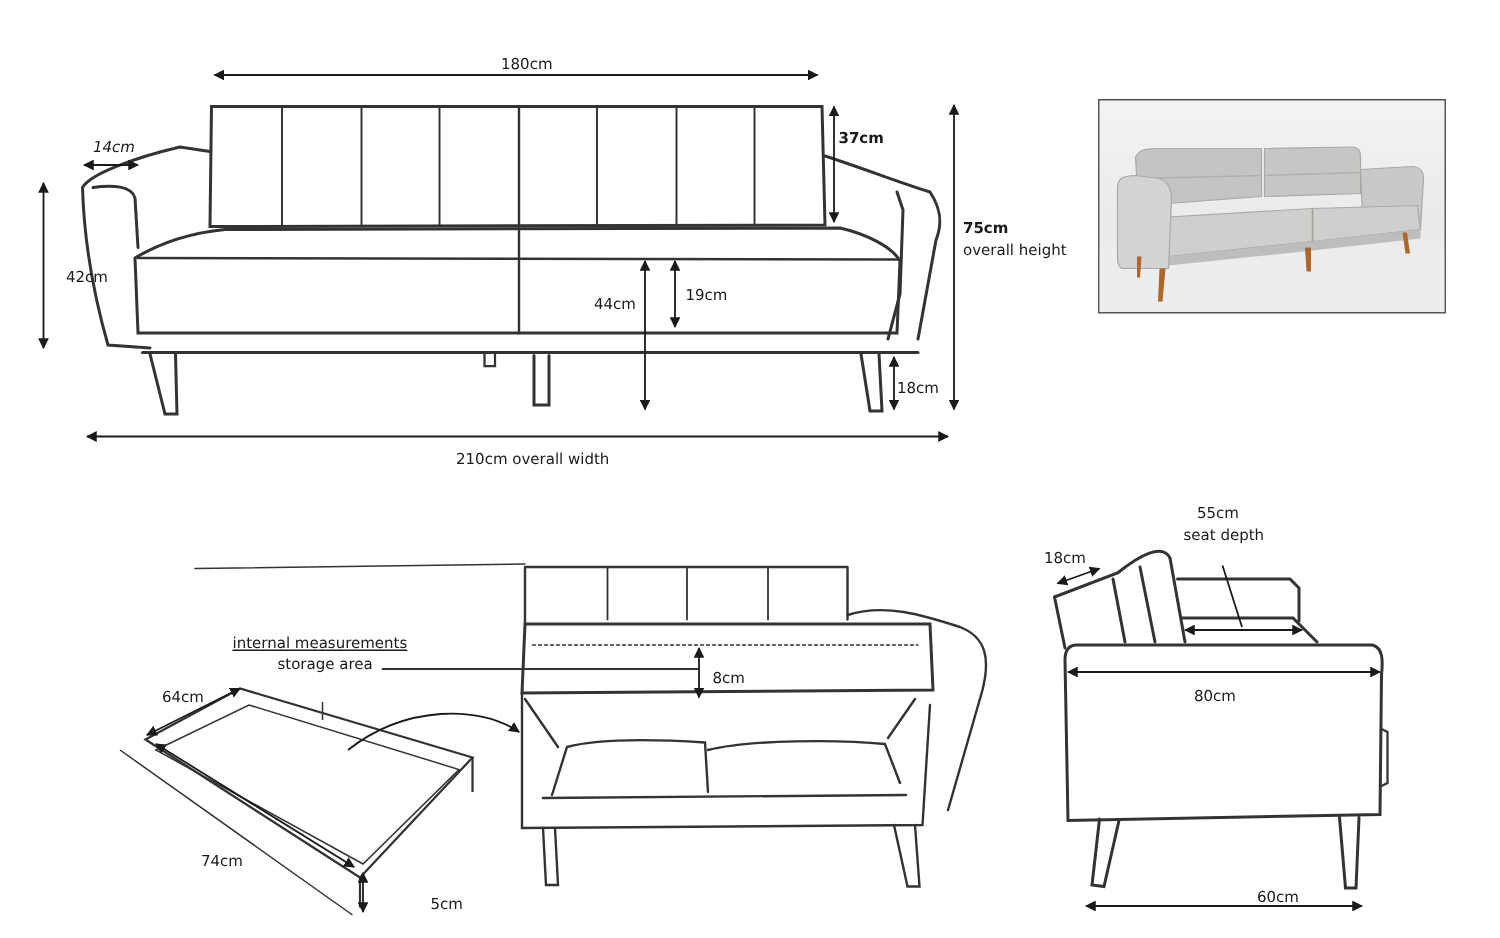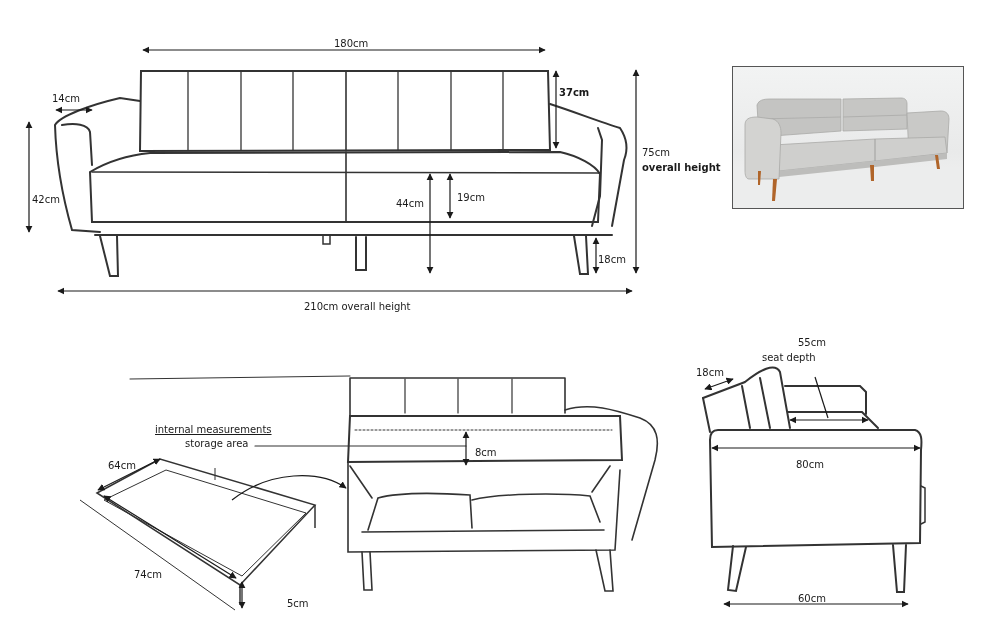--- a/index.html
+++ b/index.html
@@ -114,42 +114,42 @@
   <g stroke="#1a1a1a" stroke-width="1.2" fill="none">
     <line x1="705" y1="389" x2="733" y2="379" marker-start="url(#ah)" marker-end="url(#ah)"></line>
     <line x1="790" y1="420" x2="868" y2="420" marker-start="url(#ah)" marker-end="url(#ah)"></line>
     <line x1="815" y1="377" x2="828" y2="418"></line>
     <line x1="712" y1="448" x2="920" y2="448" marker-start="url(#ah)" marker-end="url(#ah)"></line>
     <line x1="724" y1="604" x2="908" y2="604" marker-start="url(#ah)" marker-end="url(#ah)"></line>
   </g>
 </svg>
 
 <div class="lbl" style="left:334px;top:37px;">180cm</div>
-<div class="lbl" style="left:52px;top:92px;">14cm</div>
-<div class="lbl" style="left:32px;top:179px;margin-top:14px;">42cm</div>
+<div class="lbl" style="left:62px;top:92px;font-style:italic;">14cm</div>
+<div class="lbl" style="left:44px;top:179px;">42cm</div>
 <div class="lbl" style="left:559px;top:86px;font-weight:bold;">37cm</div>
 <div class="lbl" style="left:396px;top:197px;text-align:right;">44cm</div>
 <div class="lbl" style="left:457px;top:191px;text-align:center;">19cm</div>
 <div class="lbl" style="left:598px;top:253px;">18cm</div>
-<div class="lbl" style="left:642px;top:146px;">75cm</div>
-<div class="lbl" style="left:642px;top:161px;font-weight:bold;">overall height</div>
-<div class="lbl" style="left:304px;top:300px;">210cm overall height</div>
+<div class="lbl" style="left:642px;top:146px;font-weight:bold;">75cm</div>
+<div class="lbl" style="left:642px;top:161px;">overall height</div>
+<div class="lbl" style="left:304px;top:300px;">210cm overall width</div>
 
 <div class="lbl" style="left:155px;top:423px;text-decoration:underline;">internal measurements</div>
 <div class="lbl" style="left:185px;top:437px;">storage area</div>
 <div class="lbl" style="left:108px;top:459px;">64cm</div>
 <div class="lbl" style="left:134px;top:568px;">74cm</div>
 <div class="lbl" style="left:252px;top:597px;margin-left:35px;">5cm</div>
 <div class="lbl" style="left:475px;top:446px;">8cm</div>
 
 <div class="lbl" style="left:696px;top:366px;">18cm</div>
 <div class="lbl" style="left:798px;top:336px;">55cm</div>
-<div class="lbl" style="left:762px;top:351px;">seat depth</div>
+<div class="lbl" style="left:789px;top:351px;">seat depth</div>
 <div class="lbl" style="left:796px;top:458px;">80cm</div>
-<div class="lbl" style="left:798px;top:592px;">60cm</div>
+<div class="lbl" style="left:838px;top:592px;">60cm</div>
 
 <div class="photo">
   <svg width="230" height="141" viewBox="0 0 230 141">
     <rect x="0" y="100" width="230" height="41" fill="#eceded"></rect>
 
     <path d="M24,38 C26,33 30,32 38,32 L108,32 L108,64 L26,70 Z" fill="#c4c4c2" stroke="#a9a9a7" stroke-width="0.8"></path>
     <path d="M110,32 L168,31 C172,31 174,33 174,37 L174,62 L110,64 Z" fill="#c6c6c4" stroke="#a9a9a7" stroke-width="0.8"></path>
     <line x1="26" y1="52" x2="108" y2="50" stroke="#b0b0ae"></line>
     <line x1="110" y1="50" x2="174" y2="48" stroke="#b0b0ae"></line>
 

